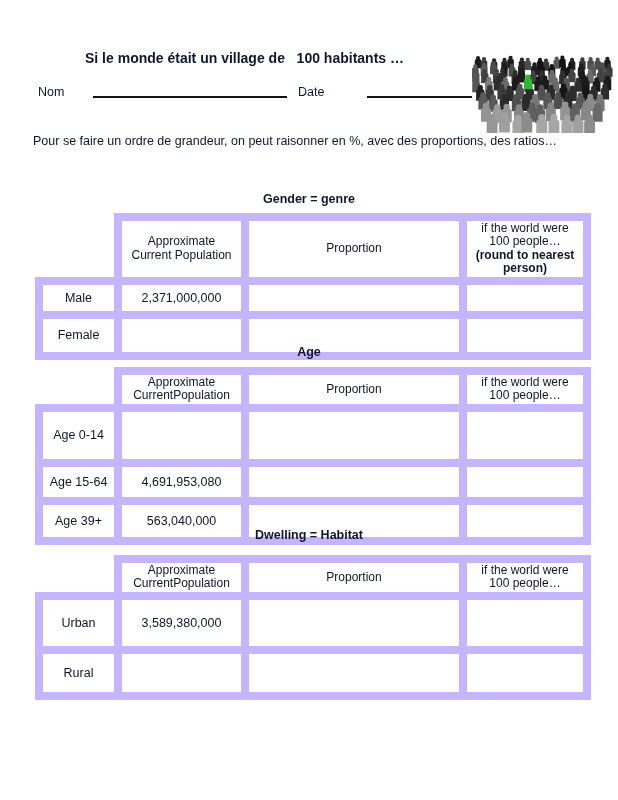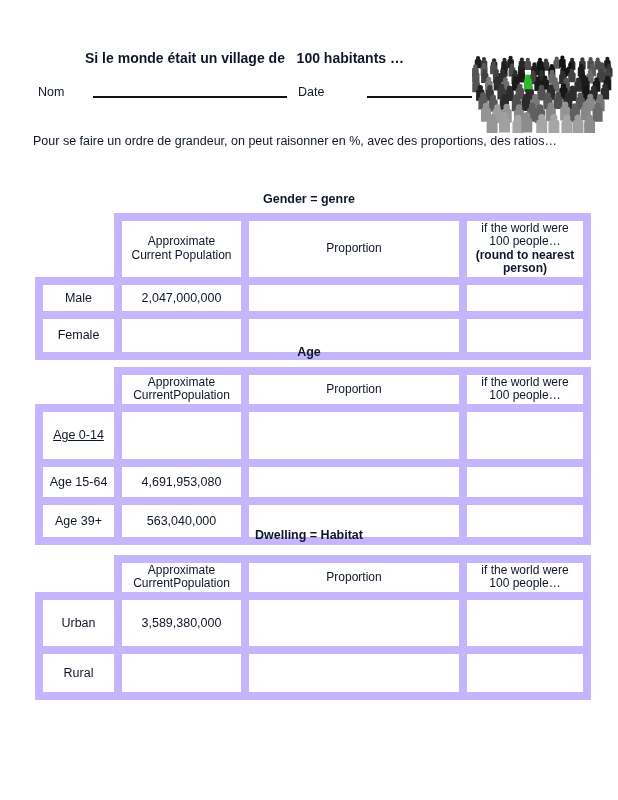--- a/index.html
+++ b/index.html
@@ -166,21 +166,21 @@
         <td class="blank"></td>
         <td class="hc">
           <div>Approximate</div>
           <div>Current Population</div>
         </td>
         <td class="hc">Proportion</td>
         <td class="hc"><span>if the world were 100 people… </span><span class="bold">(round to nearest person)</span></td>
       </tr>
       <tr style="height:34px;">
         <td>Male</td>
-        <td>2,047,000,000</td>
+        <td>2,371,000,000</td>
         <td></td>
         <td></td>
       </tr>
       <tr style="height:41px;">
         <td>Female</td>
         <td></td>
         <td></td>
         <td></td>
       </tr>
     </tbody>
@@ -198,21 +198,21 @@
     <tbody>
       <tr style="height:27px;">
         <td class="blank"></td>
         <td class="hc">
           <div>Approximate</div>
           <div>CurrentPopulation</div>
         </td>
         <td class="hc">Proportion</td>
         <td class="hc"><span>if the world were 100 people…</span><span class="bold"></span></td>
       </tr>
-      <tr style="height:55px;text-decoration:underline;">
+      <tr style="height:55px;">
         <td>Age 0-14</td>
         <td></td>
         <td></td>
         <td></td>
       </tr>
       <tr style="height:38px;">
         <td>Age 15-64</td>
         <td>4,691,953,080</td>
         <td></td>
         <td></td>

